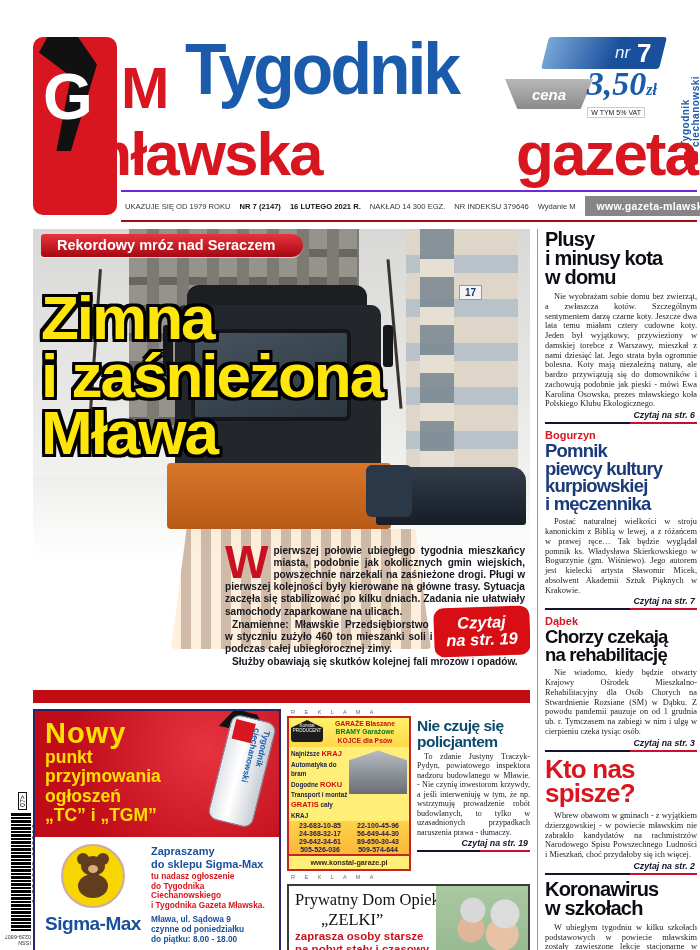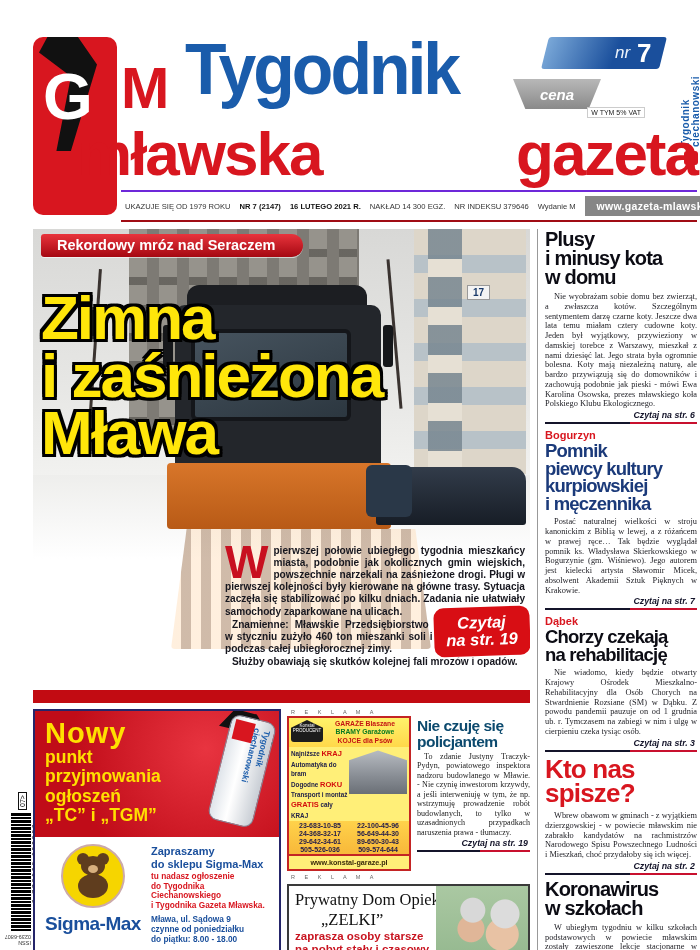--- a/index.html
+++ b/index.html
@@ -11,41 +11,41 @@
   .hdr { position:relative; height:152px; }
   .logo-box { position:absolute; left:0; top:2px; width:84px; height:178px; background:#d8161f; border-radius:10px; overflow:hidden; z-index:1; }
   .quill { position:absolute; left:6px; top:-6px; width:58px; height:120px; background:#111; clip-path:polygon(20% 0,60% 0,100% 28%,55% 100%,30% 100%,55% 38%,0 18%); }
   .logo-g { position:absolute; left:10px; top:28px; color:#fff; font-size:64px; font-weight:bold; line-height:1; }
   .logo-m { position:absolute; left:88px; top:24px; color:#d8161f; font-size:58px; font-weight:bold; line-height:1; }
   .t1 { position:absolute; left:152px; top:0px; color:#1a5cab; font-size:68px; font-weight:800; letter-spacing:-3px; line-height:1; transform:scaleY(1.05); }
   .t2 { position:absolute; left:44px; top:88px; width:620px; display:flex; justify-content:space-between; color:#d8161f; font-size:62px; font-weight:800; letter-spacing:-2px; line-height:1; z-index:2; }
   .nrbox { position:absolute; right:34px; top:2px; width:118px; height:32px; background:linear-gradient(100deg,#7aa8d8,#1a4f9c 60%); transform:skewX(-14deg); border-radius:3px; display:flex; align-items:center; justify-content:flex-end; padding-right:12px; gap:6px; }
   .nrbox .nr { color:#eef4fb; font-style:italic; font-size:17px; transform:skewX(14deg); }
   .nrbox .n7 { color:#fff; font-weight:bold; font-size:26px; transform:skewX(14deg); }
-  .pricetag { position:absolute; right:96px; top:44px; width:88px; height:30px; background:linear-gradient(#b8b8b8,#8a8a8a); clip-path:polygon(0 0,100% 0,86% 100%,14% 100%); display:flex; align-items:center; justify-content:center; }
+  .pricetag { position:absolute; right:104px; top:44px; width:88px; height:30px; background:linear-gradient(#b8b8b8,#8a8a8a); clip-path:polygon(0 0,100% 0,86% 100%,14% 100%); display:flex; align-items:center; justify-content:center; }
   .pricetag span { color:#fff; font-weight:bold; font-style:italic; font-size:15px; }
   .priceval { position:absolute; right:40px; top:30px; color:#1a5cab; font-style:italic; font-weight:bold; font-size:34px; font-family:"Liberation Serif",serif; }
   .priceval small { font-size:16px; }
   .vat { position:absolute; right:52px; top:72px; font-size:7px; color:#222; background:#fff; padding:1px 3px; border:1px solid #ccc; }
   .vbrand { position:absolute; right:-4px; top:28px; display:flex; flex-direction:column; align-items:center; }
   .vbrand .vtxt { writing-mode:vertical-rl; transform:rotate(180deg); color:#1a5cab; font-weight:bold; font-size:10px; letter-spacing:0.5px; line-height:1; height:84px; }
   .vbrand .vlogo { width:14px; height:14px; background:#d8161f; border-radius:3px; margin-top:4px; }
   .infobar { margin-left:88px; margin-top:3px; border-top:2px solid #6d28d9; border-bottom:2px solid #a00c14; display:flex; align-items:center; gap:9px; padding:4px 0 4px 4px; font-size:7.6px; color:#333; white-space:nowrap; }
   .infobar .b { font-weight:bold; color:#111; }
   .site { margin-left:auto; background:#868686; color:#fff; font-weight:bold; font-size:10.5px; padding:4px 12px; letter-spacing:0.3px; }
 
   
   .main { display:flex; margin-top:7px; }
   .leftcol { width:497px; }
 
   
   .photo { position:relative; height:456px; background:linear-gradient(#d8d8d6,#e7e7e5 35%,#f2f2f0 55%,#fbfbfa); overflow:hidden; }
   .bldg1 { position:absolute; left:96px; top:0; width:230px; height:205px; background:#96938c;
     background-image:repeating-linear-gradient(to right,transparent 0 18px,#7d7a74 18px 30px),repeating-linear-gradient(to bottom,transparent 0 20px,rgba(60,58,54,.5) 20px 28px); }
-  .bldg2 { position:absolute; right:4px; top:0; width:112px; height:245px; background:#ddd6c9;
+  .bldg2 { position:absolute; right:12px; top:0; width:112px; height:245px; background:#ddd6c9;
     background-image:repeating-linear-gradient(to bottom,transparent 0 26px,#b8c2c8 26px 44px); }
   .bldg2 .win { position:absolute; left:14px; top:0; width:34px; height:245px; background:repeating-linear-gradient(to bottom,rgba(120,135,145,.85) 0 30px,#e6e0d4 30px 48px); }
   .plaque17 { position:absolute; right:36px; top:56px; background:#f4f4f4; border:1px solid #999; color:#1a3a6a; font-weight:bold; font-size:10px; padding:1px 5px; }
   .tree { position:absolute; width:3px; background:#3a3330; }
   .snow { position:absolute; left:0; bottom:0; width:100%; height:46%; background:linear-gradient(#eeeeec,#fff 40%); }
   .truck { position:absolute; left:130px; top:56px; width:230px; height:370px; }
   .t-lights { position:absolute; left:24px; top:0; width:180px; height:26px; background:#1c1e22; border-radius:12px 12px 4px 4px; }
   .t-cab { position:absolute; left:12px; top:20px; width:206px; height:160px; background:#23262b; border-radius:10px 10px 2px 2px; }
   .t-shield { position:absolute; left:28px; top:44px; width:160px; height:92px; background:linear-gradient(160deg,#46535e,#2c3740); border-radius:6px; border:4px solid #14161a; }
   .t-mirror { position:absolute; top:40px; width:10px; height:42px; background:#15171a; border-radius:3px; }
@@ -164,20 +164,21 @@
       </div>
       <div class="logo-m">M</div>
       <div class="t1">Tygodnik</div>
       <div class="nrbox">
         <span class="nr">nr</span>
         <span class="n7">7</span>
       </div>
       <div class="pricetag">
         <span>cena</span>
       </div>
+      <div class="priceval"><span>3,50</span><small>zł</small></div>
       <div class="vat">W TYM 5% VAT</div>
       <div class="vbrand">
         <span class="vtxt">Tygodnik ciechanowski</span>
         <span class="vlogo"></span>
       </div>
       <div class="t2">
         <span>mławska</span>
           <span>gazeta</span>
       </div>
     </div>

